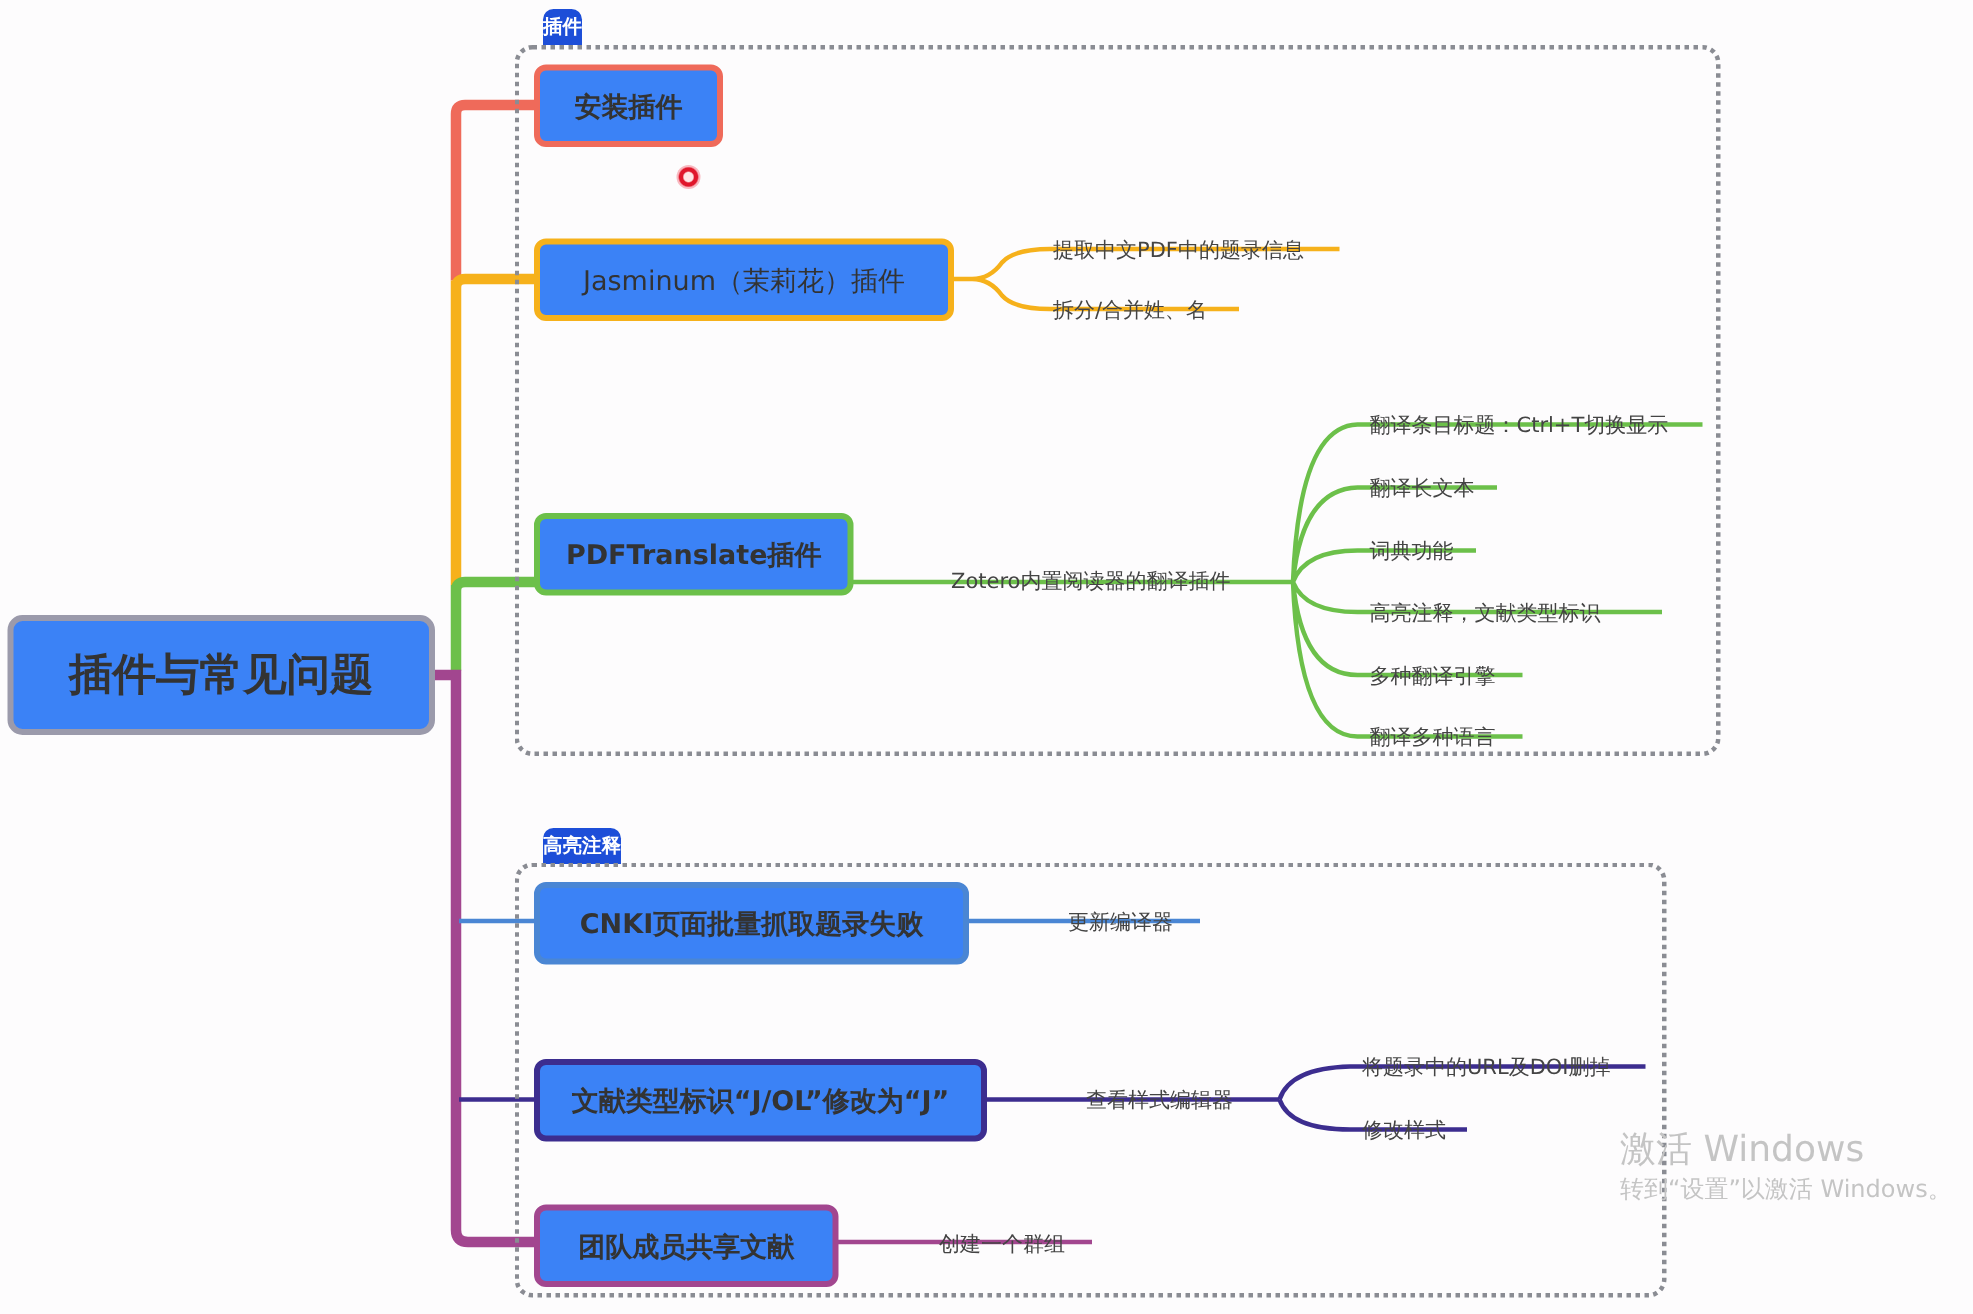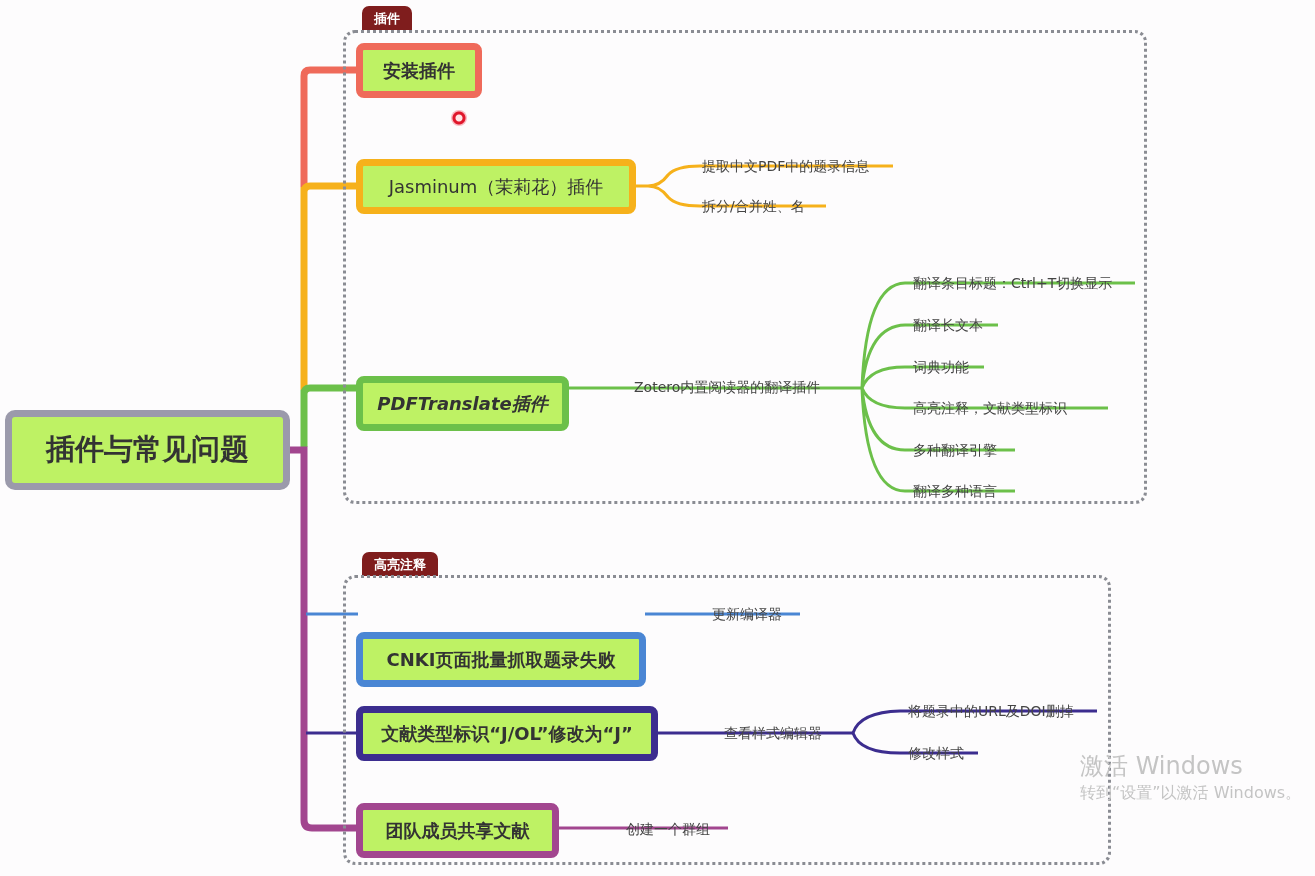--- a/index.html
+++ b/index.html
@@ -8,26 +8,26 @@
       background: #fdfcfd;
       font-family: "DejaVu Sans", "Liberation Sans", sans-serif;
       color: #333;
     }
     svg.lines { position: absolute; left: 0; top: 0; width: 1315px; height: 876px; }
     .group-box {
       position: absolute; border: 3px dotted #8a8c93; border-radius: 12px;
       box-sizing: border-box;
     }
     .group-tag {
-      position: absolute; background: #7f1d1d; color: #fff; font-size: 13px; font-weight: bold;
-      border-radius: 7px 7px 0 0; padding: 0 12px; height: 24px; line-height: 26px;
+      position: absolute; background: #1d4ed8; color: #fff; font-size: 13px; font-weight: bold;
+      border-radius: 7px 7px 0 0; padding: 0 0; height: 24px; line-height: 26px;
     }
     .node {
-      position: absolute; background: #bef264; box-sizing: border-box;
-      border: 7px solid #737373; border-radius: 8px;
+      position: absolute; background: #3b82f6; box-sizing: border-box;
+      border: 4px solid #737373; border-radius: 8px;
       display: flex; align-items: center; justify-content: center;
       font-weight: bold; color: #333; white-space: nowrap;
     }
     .root { font-size: 29px; border-color: #9b9aab; border-radius: 10px; }
     .n1 { font-size: 18px; }
     .leaf {
       position: absolute; font-size: 14px; color: #444; white-space: nowrap; margin-top: 16px;
     }
     .watermark1 { position: absolute; left: 1080px; top: 750px; font-size: 24px; color: #c4c4c4; }
     .watermark2 { position: absolute; left: 1080px; top: 783px; font-size: 16px; color: #c4c4c4; }
@@ -71,22 +71,22 @@
 <div class="group-tag" style="left:362px;top:6px;">插件</div>
 <div class="group-box" style="left:343px;top:30px;width:804px;height:474px;"></div>
 
 <div class="group-tag" style="left:362px;top:552px;">高亮注释</div>
 <div class="group-box" style="left:343px;top:575px;width:768px;height:290px;"></div>
 
 <div class="node root" style="left:5px;top:410px;width:285px;height:80px;">插件与常见问题</div>
 
 <div class="node n1" style="left:356px;top:43px;width:126px;height:55px;border-color:#ef6a5a;">安装插件</div>
 <div class="node n1" style="left:356px;top:159px;width:280px;height:55px;border-color:#f6b11b;font-weight:normal;">Jasminum（茉莉花）插件</div>
-<div class="node n1" style="left:356px;top:376px;width:213px;height:55px;border-color:#6cc04a;font-style:italic;">PDFTranslate插件</div>
-<div class="node n1" style="left:356px;top:588px;width:290px;height:55px;border-color:#4a86d4;margin-top:44px;">CNKI页面批量抓取题录失败</div>
+<div class="node n1" style="left:356px;top:342px;width:213px;height:55px;border-color:#6cc04a;">PDFTranslate插件</div>
+<div class="node n1" style="left:356px;top:588px;width:290px;height:55px;border-color:#4a86d4;">CNKI页面批量抓取题录失败</div>
 <div class="node n1" style="left:356px;top:706px;width:302px;height:55px;border-color:#3c2d8f;">文献类型标识“J/OL”修改为“J”</div>
 <div class="node n1" style="left:356px;top:803px;width:203px;height:55px;border-color:#a2468f;">团队成员共享文献</div>
 
 <div class="leaf" style="left:702px;top:142px;">提取中文PDF中的题录信息</div>
 <div class="leaf" style="left:702px;top:182px;">拆分/合并姓、名</div>
 
 <div class="leaf" style="left:634px;top:363px;">Zotero内置阅读器的翻译插件</div>
 <div class="leaf" style="left:913px;top:259px;text-align:center;">翻译条目标题：Ctrl+T切换显示</div>
 <div class="leaf" style="left:913px;top:301px;">翻译长文本</div>
 <div class="leaf" style="left:913px;top:343px;">词典功能</div>

